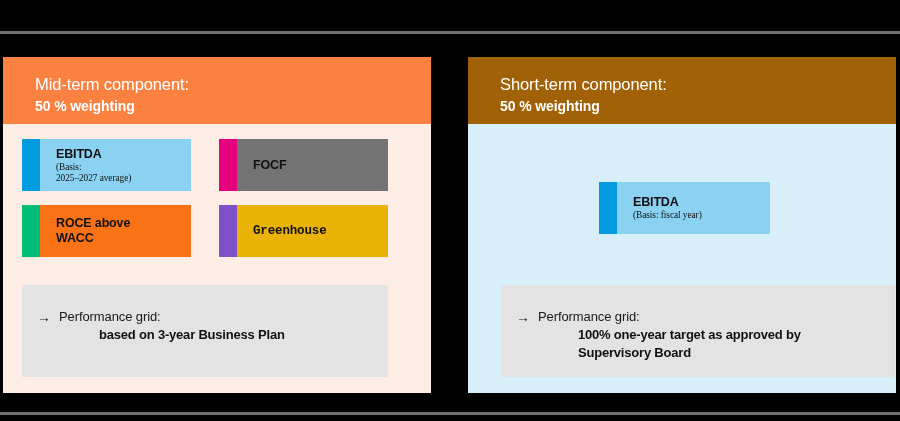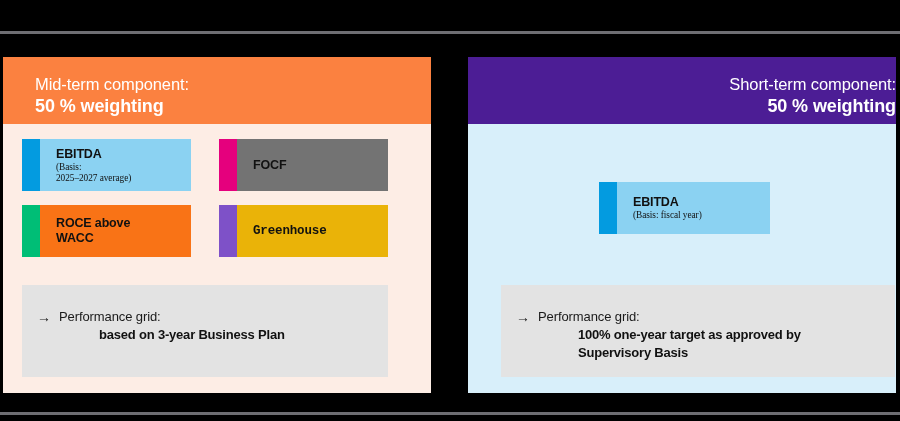--- a/index.html
+++ b/index.html
@@ -52,34 +52,34 @@
     flex-direction: column;
     justify-content: center;
   }
   .panel-header .line1 {
     font-size: 16.5px;
     font-weight: 400;
     line-height: 21px;
     letter-spacing: -0.1px;
   }
   .panel-header .line2 {
-    font-size: 18px;
+    font-size: 14px;
     font-weight: bold;
     line-height: 22px;
     letter-spacing: -0.1px;
   }
 
   .panel-body {
     flex: 1;
     position: relative;
   }
 
   .panel-mid .panel-header { background: #FB8140; }
   .panel-mid .panel-body   { background: #FDEDE5; }
-  .panel-short .panel-header { background: #4c1d95; text-align: right; }
+  .panel-short .panel-header { background: #a16207; }
   .panel-short .panel-body   { background: #D8EFFA; }
 
   
   .kpi-grid {
     position: absolute;
     left: 19px;
     top: 15px;
     width: 366px;
     display: flex;
     flex-wrap: wrap;
@@ -266,21 +266,21 @@
           <div class="kpi-sub">(Basis: fiscal year)</div>
         </div>
       </div>
 
       <div class="grid-box grid-box-short">
         <div class="grid-row">
           <div class="arrow-icon">→</div>
           <div class="grid-text">
             <div class="grid-lead">Performance grid:</div>
             <div class="grid-strong">100% one-year target as approved by</div>
-            <div class="grid-strong">Supervisory Basis</div>
+            <div class="grid-strong">Supervisory Board</div>
           </div>
         </div>
       </div>
 
     </div>
   </div>
 
 </div>
 
 <div class="rule rule-bottom"></div>

